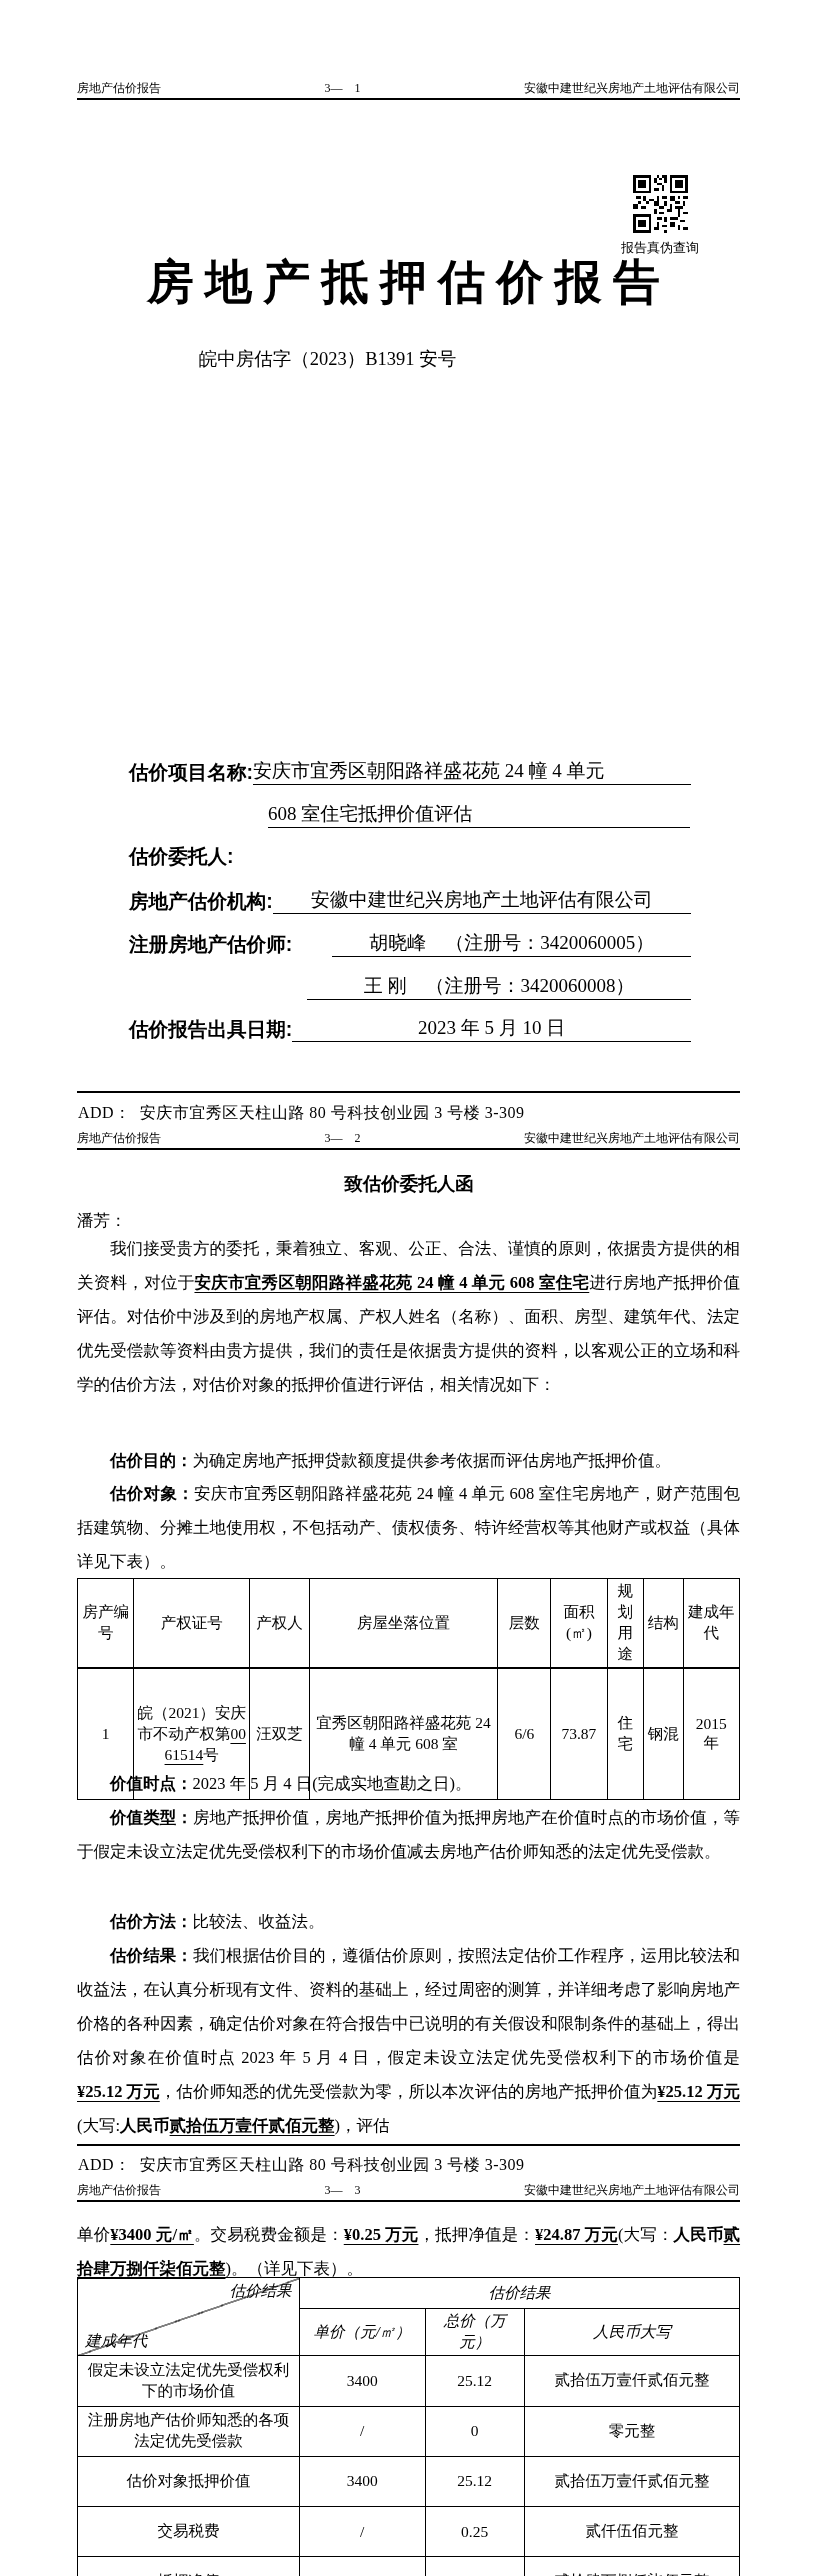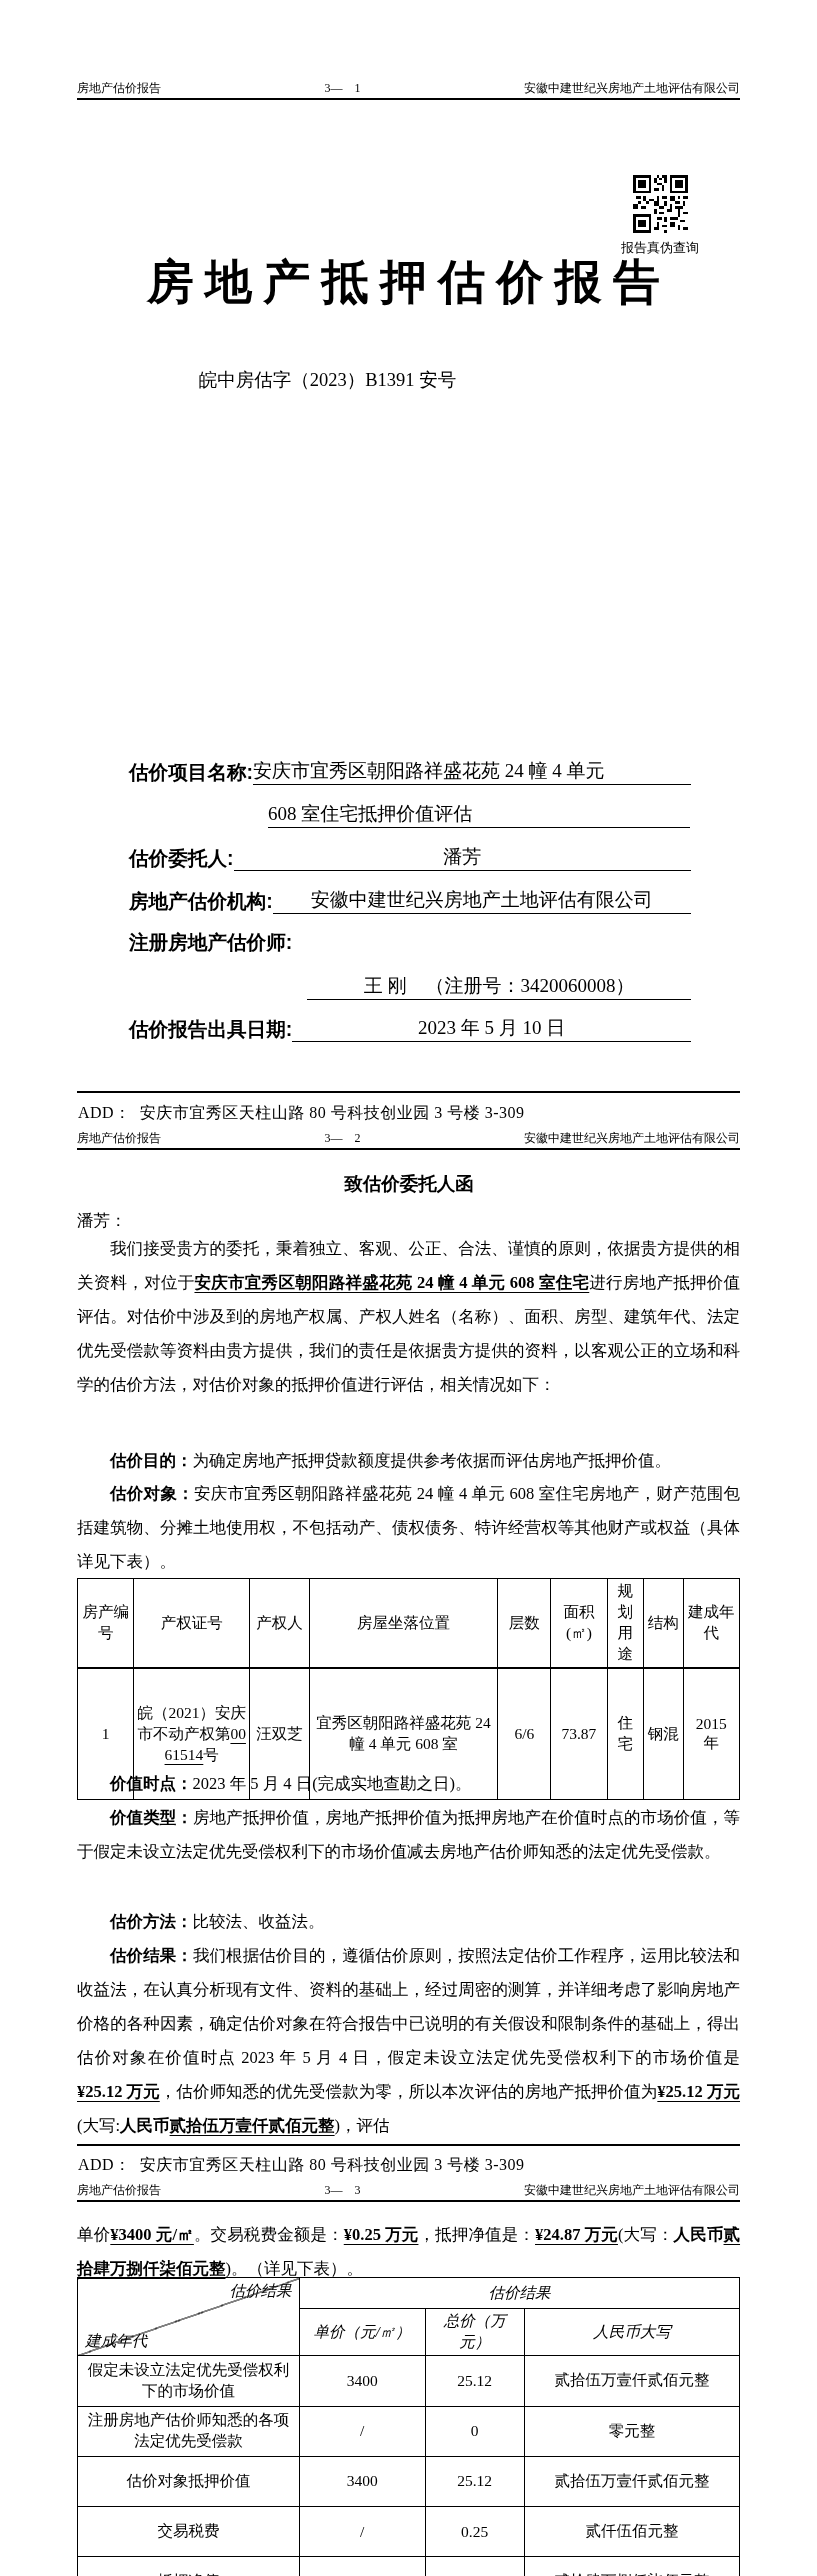--- a/index.html
+++ b/index.html
@@ -14,21 +14,21 @@
   .pgheader{
     position:absolute;left:77px;width:663px;display:flex;justify-content:space-between;
     font-size:12px;line-height:13.4px;
   }
   .pgheader span{white-space:pre;}
   .addline{position:absolute;left:78px;width:663px;font-size:16px;white-space:pre;letter-spacing:0.5px;}
   .cover-title{
     position:absolute;left:0;top:257px;width:818px;text-align:center;
     font-size:47px;letter-spacing:11.3px;line-height:49px;
   }
-  .cover-docno{position:absolute;left:0;top:346px;width:655px;text-align:center;font-size:18.5px;margin-top:21px;}
+  .cover-docno{position:absolute;left:0;top:346px;width:655px;text-align:center;font-size:18.5px;}
   .qrwrap{position:absolute;left:633px;top:172px;width:55px;height:61px;}
   .qrcaption{position:absolute;left:617px;top:239px;width:86px;text-align:center;font-size:13px;}
   .fieldrow{
     position:absolute;left:129px;width:562px;display:flex;align-items:flex-end;
     font-size:19.6px;line-height:25px;white-space:nowrap;
   }
   .fieldrow .flabel{flex:0 0 auto;font-size:19.6px;}
   .fieldrow .fval{
     flex:1 1 auto;border-bottom:1.5px solid #000;text-align:center;
     font-size:19px;padding-bottom:1px;overflow:hidden;
@@ -135,28 +135,28 @@
 
 <div class="fieldrow" style="top:758px;">
   <span class="flabel hei">估价项目名称:</span>
   <span class="fval left">安庆市宜秀区朝阳路祥盛花苑 24 幢 4 单元</span>
 </div>
 <div class="fieldrow" style="top:801px;left:268px;width:422px;">
   <span class="fval left">608 室住宅抵押价值评估</span>
 </div>
 <div class="fieldrow" style="top:844px;">
   <span class="flabel hei">估价委托人:</span>
-  <span class="fval">潘芳</span>
 </div>
 <div class="fieldrow" style="top:887px;">
   <span class="flabel hei">房地产估价机构:</span>
   <span class="fval">安徽中建世纪兴房地产土地评估有限公司</span>
 </div>
 <div class="fieldrow" style="top:930px;gap:40px;">
   <span class="flabel hei">注册房地产估价师:</span>
+  <span class="fval"><span>胡晓峰</span>　<span>（注册号：3420060005）</span></span>
 </div>
 <div class="fieldrow" style="top:973px;left:307px;width:384px;">
   <span class="fval"><span>王   刚</span>　<span>（注册号：3420060008）</span></span>
 </div>
 <div class="fieldrow" style="top:1015px;">
   <span class="flabel hei">估价报告出具日期:</span>
   <span class="fval">2023 年 5 月 10 日</span>
 </div>
 
 <div class="rule" style="top:1091px;"></div>

